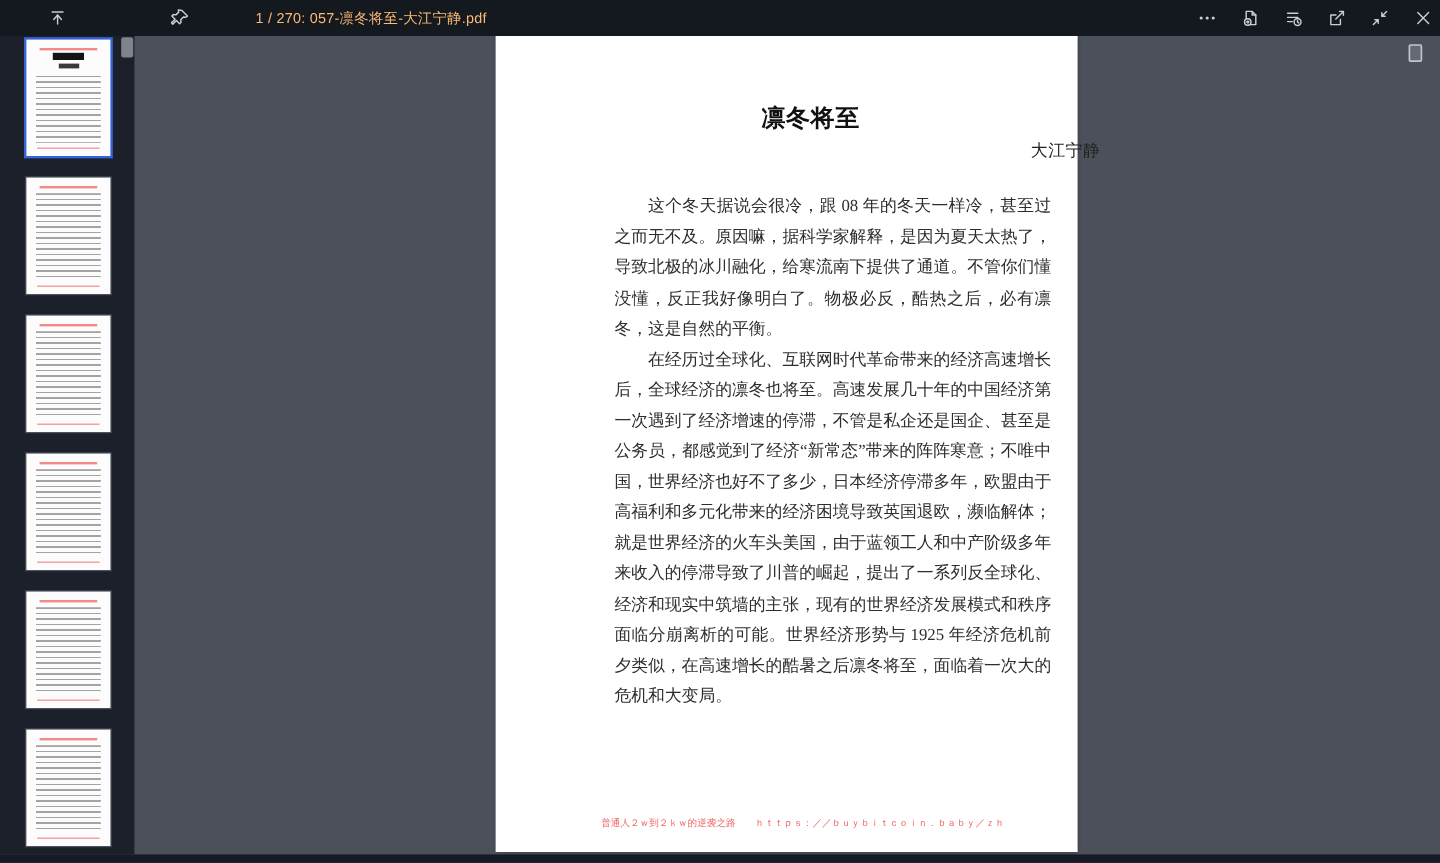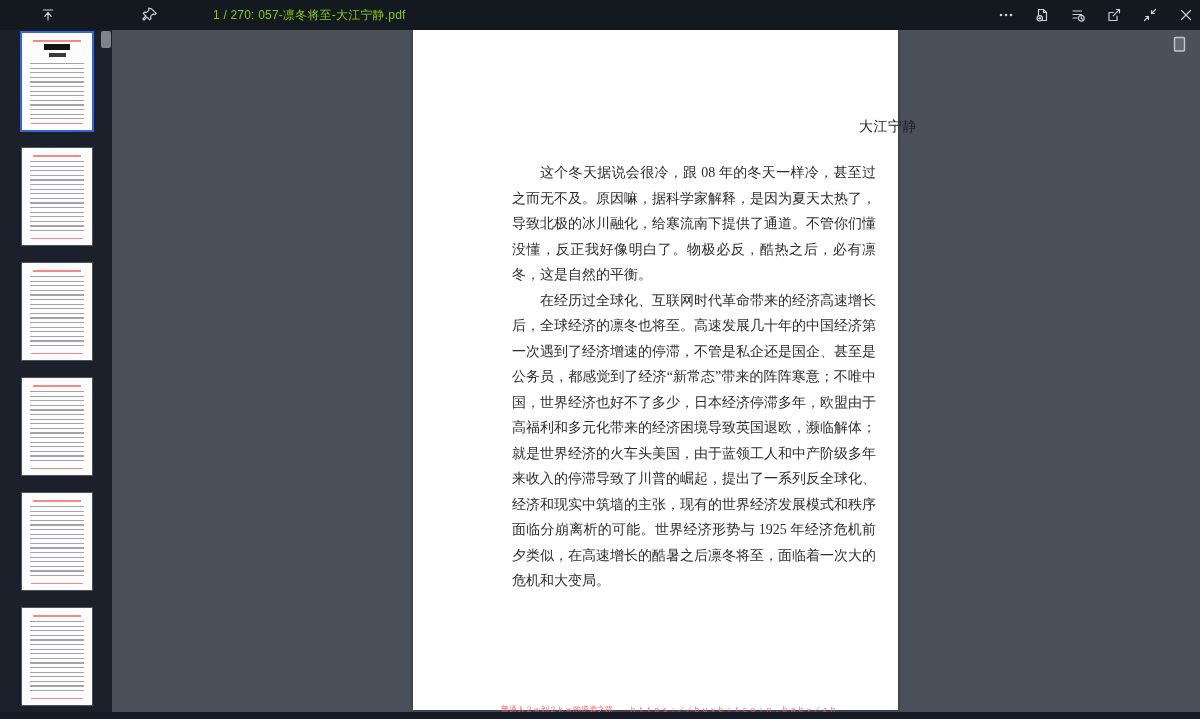--- a/index.html
+++ b/index.html
@@ -12,21 +12,21 @@
     --icon-color:#c9ced6;
   }
   *{margin:0;padding:0;box-sizing:border-box;}
   html,body{width:1200px;height:719px;overflow:hidden;background:#000;}
   .window{position:relative;width:1200px;height:719px;font-family:"Liberation Sans","DejaVu Sans",sans-serif;overflow:hidden;background:var(--canvas-bg);}
 
   
   .titlebar{position:absolute;left:0;top:0;width:1200px;height:30px;background:var(--titlebar-bg);z-index:30;}
   .tb-btn{position:absolute;top:3px;width:24px;height:24px;display:flex;align-items:center;justify-content:center;color:var(--icon-color);border-radius:3px;cursor:default;}
   .tb-btn svg{display:block;}
-  .tb-indicator{position:absolute;left:213px;top:0;height:30px;line-height:30px;font-size:12px;color:#84cc16;letter-spacing:.2px;white-space:nowrap;}
+  .tb-indicator{position:absolute;left:213px;top:0;height:30px;line-height:30px;font-size:12px;color:#fdba74;letter-spacing:.2px;white-space:nowrap;}
   .tb-right{position:absolute;right:2px;top:3px;display:flex;gap:12px;}
   .tb-right .tb-btn{position:static;}
   .ico{stroke:currentColor;fill:none;stroke-width:1.2;stroke-linecap:round;stroke-linejoin:round;}
   .knockout{fill:var(--titlebar-bg);}
 
   
   .sidebar{position:absolute;left:0;top:30px;width:112px;bottom:7px;background:var(--sidebar-bg);z-index:10;}
   .thumb{position:absolute;left:22px;width:70px;height:97px;background:#fcfcfc;box-shadow:0 0 0 1px rgba(120,124,134,.55);cursor:pointer;overflow:hidden;}
   .thumb.selected{box-shadow:0 0 0 2px var(--selection-blue);}
   .red-line{position:absolute;left:11px;right:11px;height:1.5px;background:var(--accent-red);opacity:.75;}
@@ -42,21 +42,21 @@
 
   
   .content{position:absolute;left:112px;top:30px;right:0;bottom:7px;background:var(--canvas-bg);}
   .panel-toggle{position:absolute;top:4px;right:11px;width:18px;height:20px;display:flex;align-items:center;justify-content:center;cursor:pointer;}
 
   
   .page{position:absolute;left:301px;top:0;width:485px;height:680px;background:#ffffff;box-shadow:0 0 4px rgba(0,0,0,.35);}
   .doc-note{position:absolute;left:0;width:100%;text-align:center;color:var(--accent-red);
     font-family:"Liberation Serif","DejaVu Serif",serif;font-size:8px;line-height:12px;white-space:nowrap;}
   .note-top{top:9px;transform:translateX(-15px);}
-  .note-bottom{top:674px;transform:translateX(1px);padding-left:25px;}
+  .note-bottom{top:650px;transform:translateX(1px);padding-left:25px;}
   .doc-title{position:absolute;top:56px;left:0;width:100%;text-align:center;transform:translateX(20px);
     font-family:"Liberation Sans","DejaVu Sans",sans-serif;font-weight:700;font-size:20px;line-height:26px;
     letter-spacing:.5px;color:#111;}
   .doc-author{position:absolute;top:87px;left:0;width:100%;text-align:right;transform:translateX(19px);
     font-family:"Liberation Serif","DejaVu Serif",serif;font-size:14px;line-height:20px;letter-spacing:.5px;color:#222;}
   .doc-body{position:absolute;top:130px;left:63px;width:364px;
     font-family:"Liberation Serif","DejaVu Serif",serif;font-size:14px;line-height:25.5px;color:#2d2d2d;
     text-align:justify;margin-left:36px;}
   .doc-body p{text-indent:2em;}
 
@@ -159,20 +159,21 @@
       <div class="red-line top"></div>
       <div class="mini-lines"></div>
       <div class="red-line bottom"></div>
     </div>
     <div class="side-scroll"></div>
   </div>
 
   <div class="content">
 
     <div class="page">
+      <div class="doc-title">凛冬将至</div>
       <div class="doc-author">大江宁静</div>
       <div class="doc-body">
         <p>这个冬天据说会很冷，跟 08 年的冬天一样冷，甚至过之而无不及。原因嘛，据科学家解释，是因为夏天太热了，导致北极的冰川融化，给寒流南下提供了通道。不管你们懂没懂，反正我好像明白了。物极必反，酷热之后，必有凛冬，这是自然的平衡。</p>
         <p>在经历过全球化、互联网时代革命带来的经济高速增长后，全球经济的凛冬也将至。高速发展几十年的中国经济第一次遇到了经济增速的停滞，不管是私企还是国企、甚至是公务员，都感觉到了经济“新常态”带来的阵阵寒意；不唯中国，世界经济也好不了多少，日本经济停滞多年，欧盟由于高福利和多元化带来的经济困境导致英国退欧，濒临解体；就是世界经济的火车头美国，由于蓝领工人和中产阶级多年来收入的停滞导致了川普的崛起，提出了一系列反全球化、经济和现实中筑墙的主张，现有的世界经济发展模式和秩序面临分崩离析的可能。世界经济形势与 1925 年经济危机前夕类似，在高速增长的酷暑之后凛冬将至，面临着一次大的危机和大变局。</p>
       </div>
       <div class="doc-note note-bottom">普通人２ｗ到２ｋｗ的逆袭之路　　ｈｔｔｐｓ：／／ｂｕｙｂｉｔｃｏｉｎ．ｂａｂｙ／ｚｈ</div>
     </div>
 
     <div class="panel-toggle">
       <svg width="14" height="17" viewBox="0 0 14 17">

